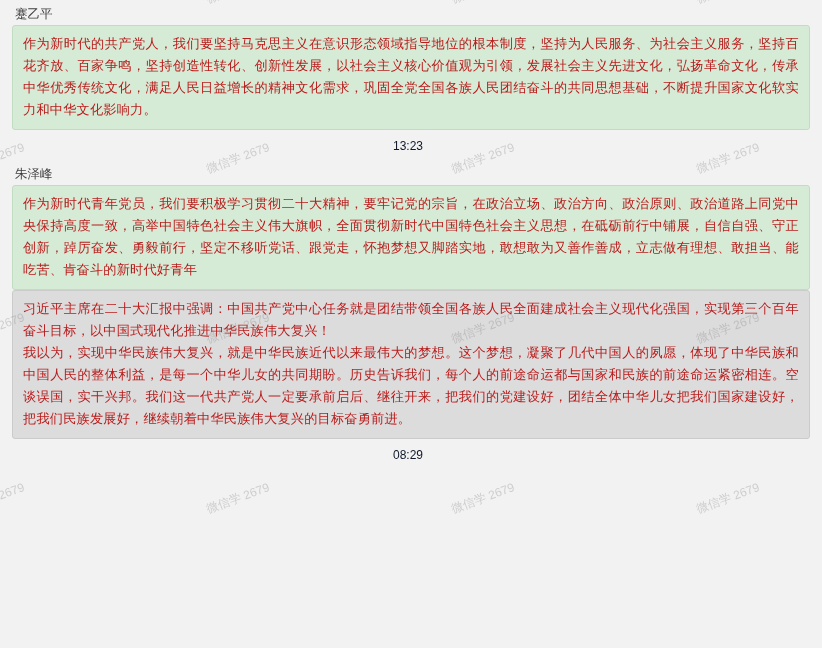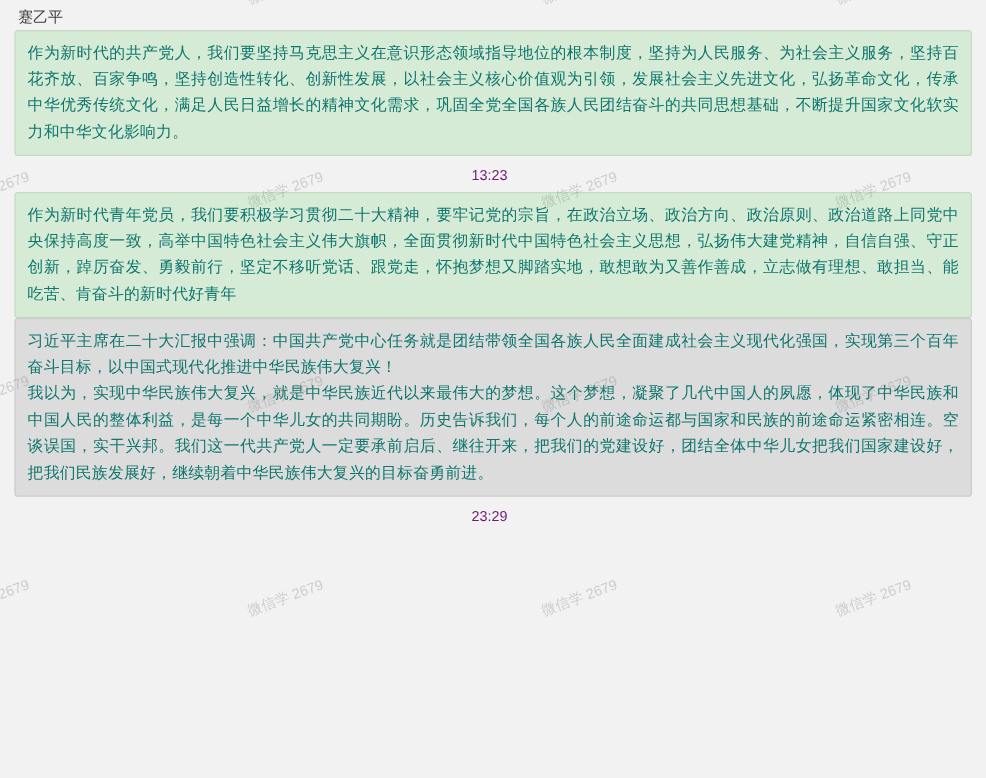--- a/index.html
+++ b/index.html
@@ -32,38 +32,38 @@
     margin: 6px 0 3px 3px;
     line-height: 16px;
   }
   .bubble {
     background: #d6ebd6;
     border: 1px solid #c2dcc2;
     border-radius: 3px;
     padding: 7px 10px 8px 10px;
     line-height: 22px;
     font-size: 13.2px;
-    color: #0f766e;
+    color: #b91c1c;
     text-align: justify;
     letter-spacing: 0.2px;
   }
   .bubble.alt {
     background: #dcdcdc;
     border: 1px solid #cbcbcb;
   }
   .bubble p {
     margin: 0;
   }
   .bubble p + p {
     margin-top: 0;
   }
   .timestamp {
     text-align: center;
     font-size: 12px;
-    color: #701a75;
+    color: #0f172a;
     padding: 9px 6px 7px 0;
     line-height: 14px;
   }
   
   .watermarks {
     position: absolute;
     inset: 0;
     pointer-events: none;
     overflow: hidden;
     z-index: 5;
@@ -85,33 +85,34 @@
   <div class="msg">
     <div class="sender">蹇乙平</div>
     <div class="bubble">
       <p>作为新时代的共产党人，我们要坚持马克思主义在意识形态领域指导地位的根本制度，坚持为人民服务、为社会主义服务，坚持百花齐放、百家争鸣，坚持创造性转化、创新性发展，以社会主义核心价值观为引领，发展社会主义先进文化，弘扬革命文化，传承中华优秀传统文化，满足人民日益增长的精神文化需求，巩固全党全国各族人民团结奋斗的共同思想基础，不断提升国家文化软实力和中华文化影响力。</p>
     </div>
   </div>
 
   <div class="timestamp">13:23</div>
 
   <div class="msg">
+    <div class="sender">朱泽峰</div>
     <div class="bubble">
-      <p>作为新时代青年党员，我们要积极学习贯彻二十大精神，要牢记党的宗旨，在政治立场、政治方向、政治原则、政治道路上同党中央保持高度一致，高举中国特色社会主义伟大旗帜，全面贯彻新时代中国特色社会主义思想，弘扬伟大建党精神，自信自强、守正创新，踔厉奋发、勇毅前行，坚定不移听党话、跟党走，怀抱梦想又脚踏实地，敢想敢为又善作善成，立志做有理想、敢担当、能吃苦、肯奋斗的新时代好青年</p>
+      <p>作为新时代青年党员，我们要积极学习贯彻二十大精神，要牢记党的宗旨，在政治立场、政治方向、政治原则、政治道路上同党中央保持高度一致，高举中国特色社会主义伟大旗帜，全面贯彻新时代中国特色社会主义思想，在砥砺前行中铺展，自信自强、守正创新，踔厉奋发、勇毅前行，坚定不移听党话、跟党走，怀抱梦想又脚踏实地，敢想敢为又善作善成，立志做有理想、敢担当、能吃苦、肯奋斗的新时代好青年</p>
     </div>
   </div>
 
   <div class="msg">
     <div class="bubble alt">
       <p>习近平主席在二十大汇报中强调：中国共产党中心任务就是团结带领全国各族人民全面建成社会主义现代化强国，实现第三个百年奋斗目标，以中国式现代化推进中华民族伟大复兴！</p>
       <p>我以为，实现中华民族伟大复兴，就是中华民族近代以来最伟大的梦想。这个梦想，凝聚了几代中国人的夙愿，体现了中华民族和中国人民的整体利益，是每一个中华儿女的共同期盼。历史告诉我们，每个人的前途命运都与国家和民族的前途命运紧密相连。空谈误国，实干兴邦。我们这一代共产党人一定要承前启后、继往开来，把我们的党建设好，团结全体中华儿女把我们国家建设好，把我们民族发展好，继续朝着中华民族伟大复兴的目标奋勇前进。</p>
     </div>
   </div>
 
-  <div class="timestamp">23:29</div>
+  <div class="timestamp">08:29</div>
 
   <div class="msg">
   </div>
 
 </div>
 
 <div class="watermarks" id="wm-layer">
     <span class="wm" style="left: -40px; top: -20px;">微信学 2679</span>
     <span class="wm" style="left: 205px; top: -20px;">微信学 2679</span>
     <span class="wm" style="left: 450px; top: -20px;">微信学 2679</span>

